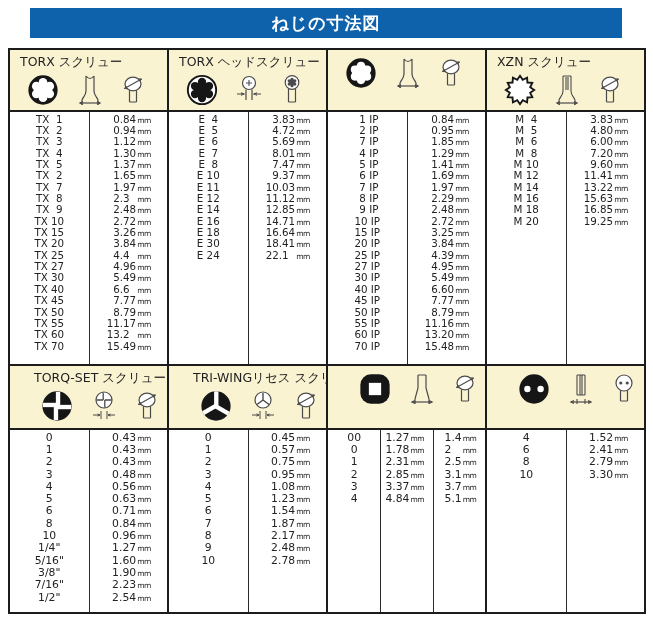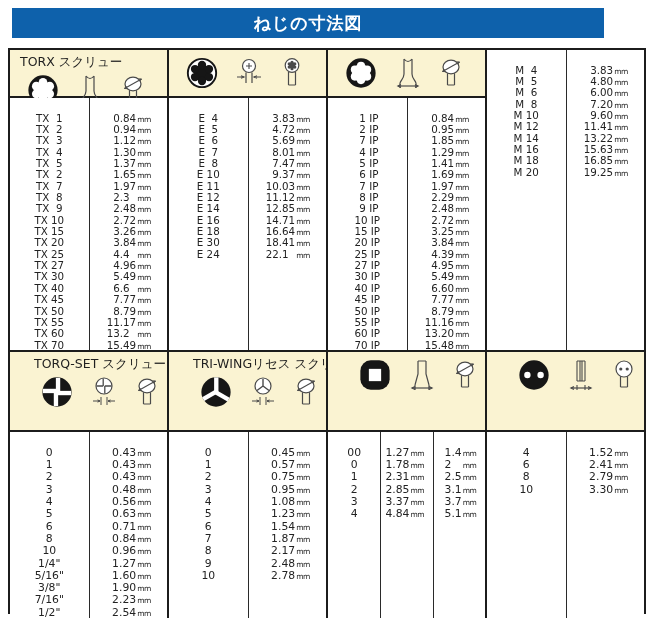--- a/index.html
+++ b/index.html
@@ -1,34 +1,34 @@
 <!DOCTYPE html>
 <html><head>
 <meta charset="utf-8">
 <style>
   * { box-sizing: border-box; margin: 0; padding: 0; }
   html,body { width: 653px; height: 624px; background: #fff;
     font-family: "DejaVu Sans", "Liberation Sans", sans-serif; position: relative; }
-  .titlebar { position: absolute; left: 12px; top: 8px; width: 592px; height: 30px;
+  .titlebar { position: absolute; left: 30px; top: 8px; width: 592px; height: 30px;
     background: #0e61ab; color: #fff; display: flex; align-items: center; justify-content: center;
     font-size: 17px; font-weight: bold; letter-spacing: 1px; }
   .board { position: absolute; left: 8px; top: 48px; width: 638px; height: 566px;
     border: 2px solid #1c1c1c; display: flex; flex-direction: column; background: #fff; }
   .section { display: flex; }
   .section.top { height: 316px; border-bottom: 2px solid #1c1c1c; }
   .section.bottom { flex: 1; }
   .tcol { flex: 1; display: flex; flex-direction: column; border-right: 2px solid #1c1c1c; overflow: hidden; }
   .tcol:last-child { border-right: none; }
   .thead { background: #faf3d2; border-bottom: 2px solid #1c1c1c; padding: 4px 0 0 10px; }
-  .section.top .thead { height: 48px; }
-  .section.bottom .thead { height: 80px; padding-left: 24px; }
+  .section.top .thead { height: 62px; }
+  .section.bottom .thead { height: 64px; padding-left: 24px; }
   .ttitle { font-size: 12.5px; color: #1f1f1f; white-space: nowrap; }
   .ticons { display: flex; align-items: center; gap: 17px; padding: 2px 0 0 6px; }
   .icon { display: inline-flex; }
-  .tbody { flex: 1; position: relative; background: #fff; padding-top: 14px; }
+  .tbody { flex: 1; position: relative; background: #fff; padding-top: 1px; }
   .divider { position: absolute; top: 0; bottom: 0; width: 0; border-left: 1.5px solid #2a2a2a; }
   .row { display: flex; align-items: center; color: #222; }
   .section.top .row { height: 11.35px; font-size: 10.3px; }
   .section.bottom .row { height: 12.3px; font-size: 10.8px; }
   .c1 { width: 50%; text-align: center; white-space: pre; }
   .c2 { width: 50%; display: flex; justify-content: center; padding-right: 12px; }
   .vbox { display: inline-flex; justify-content: flex-end; align-items: baseline; width: 58px; }
   .num { white-space: pre; }
   .unit { font-size: 7.5px; margin-left: 1px; letter-spacing: -0.5px; }
   .cols3 .c1 { width: 33.4%; }
@@ -265,20 +265,21 @@
               <span class="vbox">
                 <span class="num">15.49</span>
                 <span class="unit">mm</span>
               </span>
             </span>
           </div>
         </div>
     </div>
     <div class="tcol">
       <div class="thead">
+        <div class="ttitle">TORX ヘッドスクリュー</div>
         <div class="ticons">
             <span class="icon">
               <svg width="34" height="34" viewBox="0 0 36 36">
                 <circle cx="18" cy="18" r="15" fill="#fff" stroke="#161616" stroke-width="2"></circle>
                 <circle cx="18" cy="18" r="8.5" fill="#161616"></circle>
                 <circle cx="18.0" cy="9.5" r="4.4" fill="#161616"></circle>
                 <circle cx="25.4" cy="13.8" r="4.4" fill="#161616"></circle>
                 <circle cx="25.4" cy="22.3" r="4.4" fill="#161616"></circle>
                 <circle cx="18.0" cy="26.5" r="4.4" fill="#161616"></circle>
                 <circle cx="10.6" cy="22.3" r="4.4" fill="#161616"></circle>
@@ -649,20 +650,45 @@
             <span class="c2">
               <span class="vbox">
                 <span class="num">15.48</span>
                 <span class="unit">mm</span>
               </span>
             </span>
           </div>
         </div>
     </div>
     <div class="tcol">
+      <div class="thead">
+        <div class="ttitle">XZN スクリュー</div>
+        <div class="ticons">
+            <span class="icon">
+              <svg width="34" height="34" viewBox="0 0 36 36">
+                <path d="M18,3 L20.9,7.2 L25.5,5 L25.9,10.1 L31,10.5 L28.8,15.1 L33,18 L28.8,20.9 L31,25.5 L25.9,25.9 L25.5,31 L20.9,28.8 L18,33 L15.1,28.8 L10.5,31 L10.1,25.9 L5,25.5 L7.2,20.9 L3,18 L7.2,15.1 L5,10.5 L10.1,10.1 L10.5,5 L15.1,7.2 Z" fill="#fff" stroke="#161616" stroke-width="2"></path>
+              </svg>
+            </span>
+            <span class="icon">
+              <svg width="26" height="32" viewBox="0 0 26 32">
+                <path d="M9,2 V17 C9,21 6,23 5,26 M17,2 V17 C17,21 20,23 21,26 M12,3 V16 M14,3 V16 M9,2 H17 M5,26 V31 M21,26 V31" stroke="#4a4a4a" stroke-width="1.1" fill="none"></path>
+                <path d="M3,29 H23" stroke="#4a4a4a" stroke-width="1.2" fill="none"></path>
+                <path d="M6,27.6 L3,29 L6,30.4 M20,27.6 L23,29 L20,30.4" stroke="#4a4a4a" stroke-width="1.2" fill="none"></path>
+              </svg>
+            </span>
+            <span class="icon">
+              <svg width="26" height="32" viewBox="0 0 26 32">
+                <ellipse cx="13" cy="10" rx="8" ry="6.8" fill="#fff" stroke="#4a4a4a" stroke-width="1.2"></ellipse>
+                <path d="M9.5,16.3 V28 M16.5,16.3 V28 M9.5,28 H16.5" stroke="#4a4a4a" stroke-width="1.2" fill="none"></path>
+                <path d="M4.5,14.5 L21.5,5" stroke="#4a4a4a" stroke-width="1.1"></path>
+                <path d="M7.5,14.6 L4.5,14.5 L6.3,12.3 M18.5,4.9 L21.5,5 L19.7,7.2" stroke="#4a4a4a" stroke-width="1" fill="none"></path>
+              </svg>
+            </span>
+          </div>
+      </div>
       <div class="tbody">
         <i class="divider" style="left:50%"></i>
       <div class="row">
             <span class="c1">M  4</span>
             <span class="c2">
               <span class="vbox">
                 <span class="num">3.83</span>
                 <span class="unit">mm</span>
               </span>
             </span>

